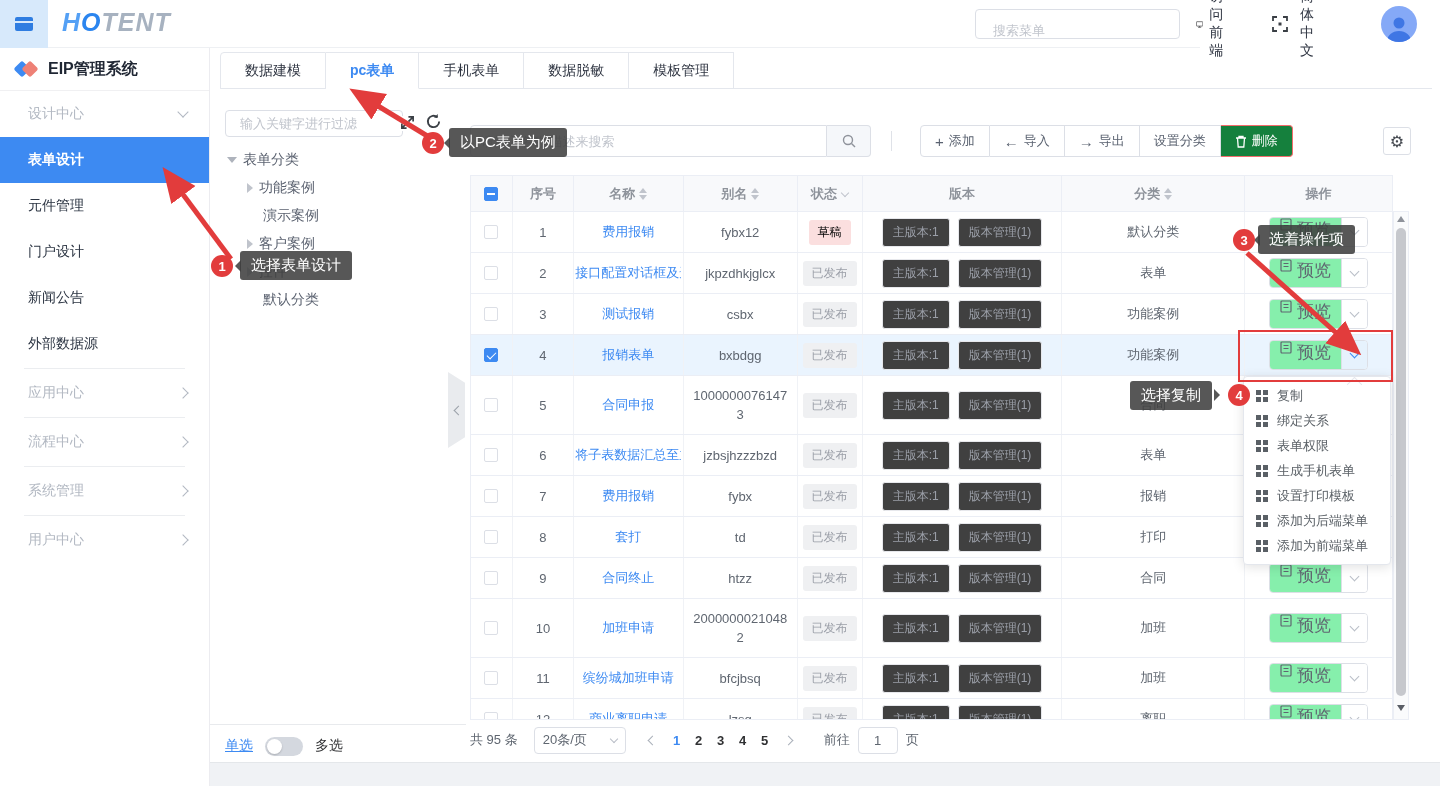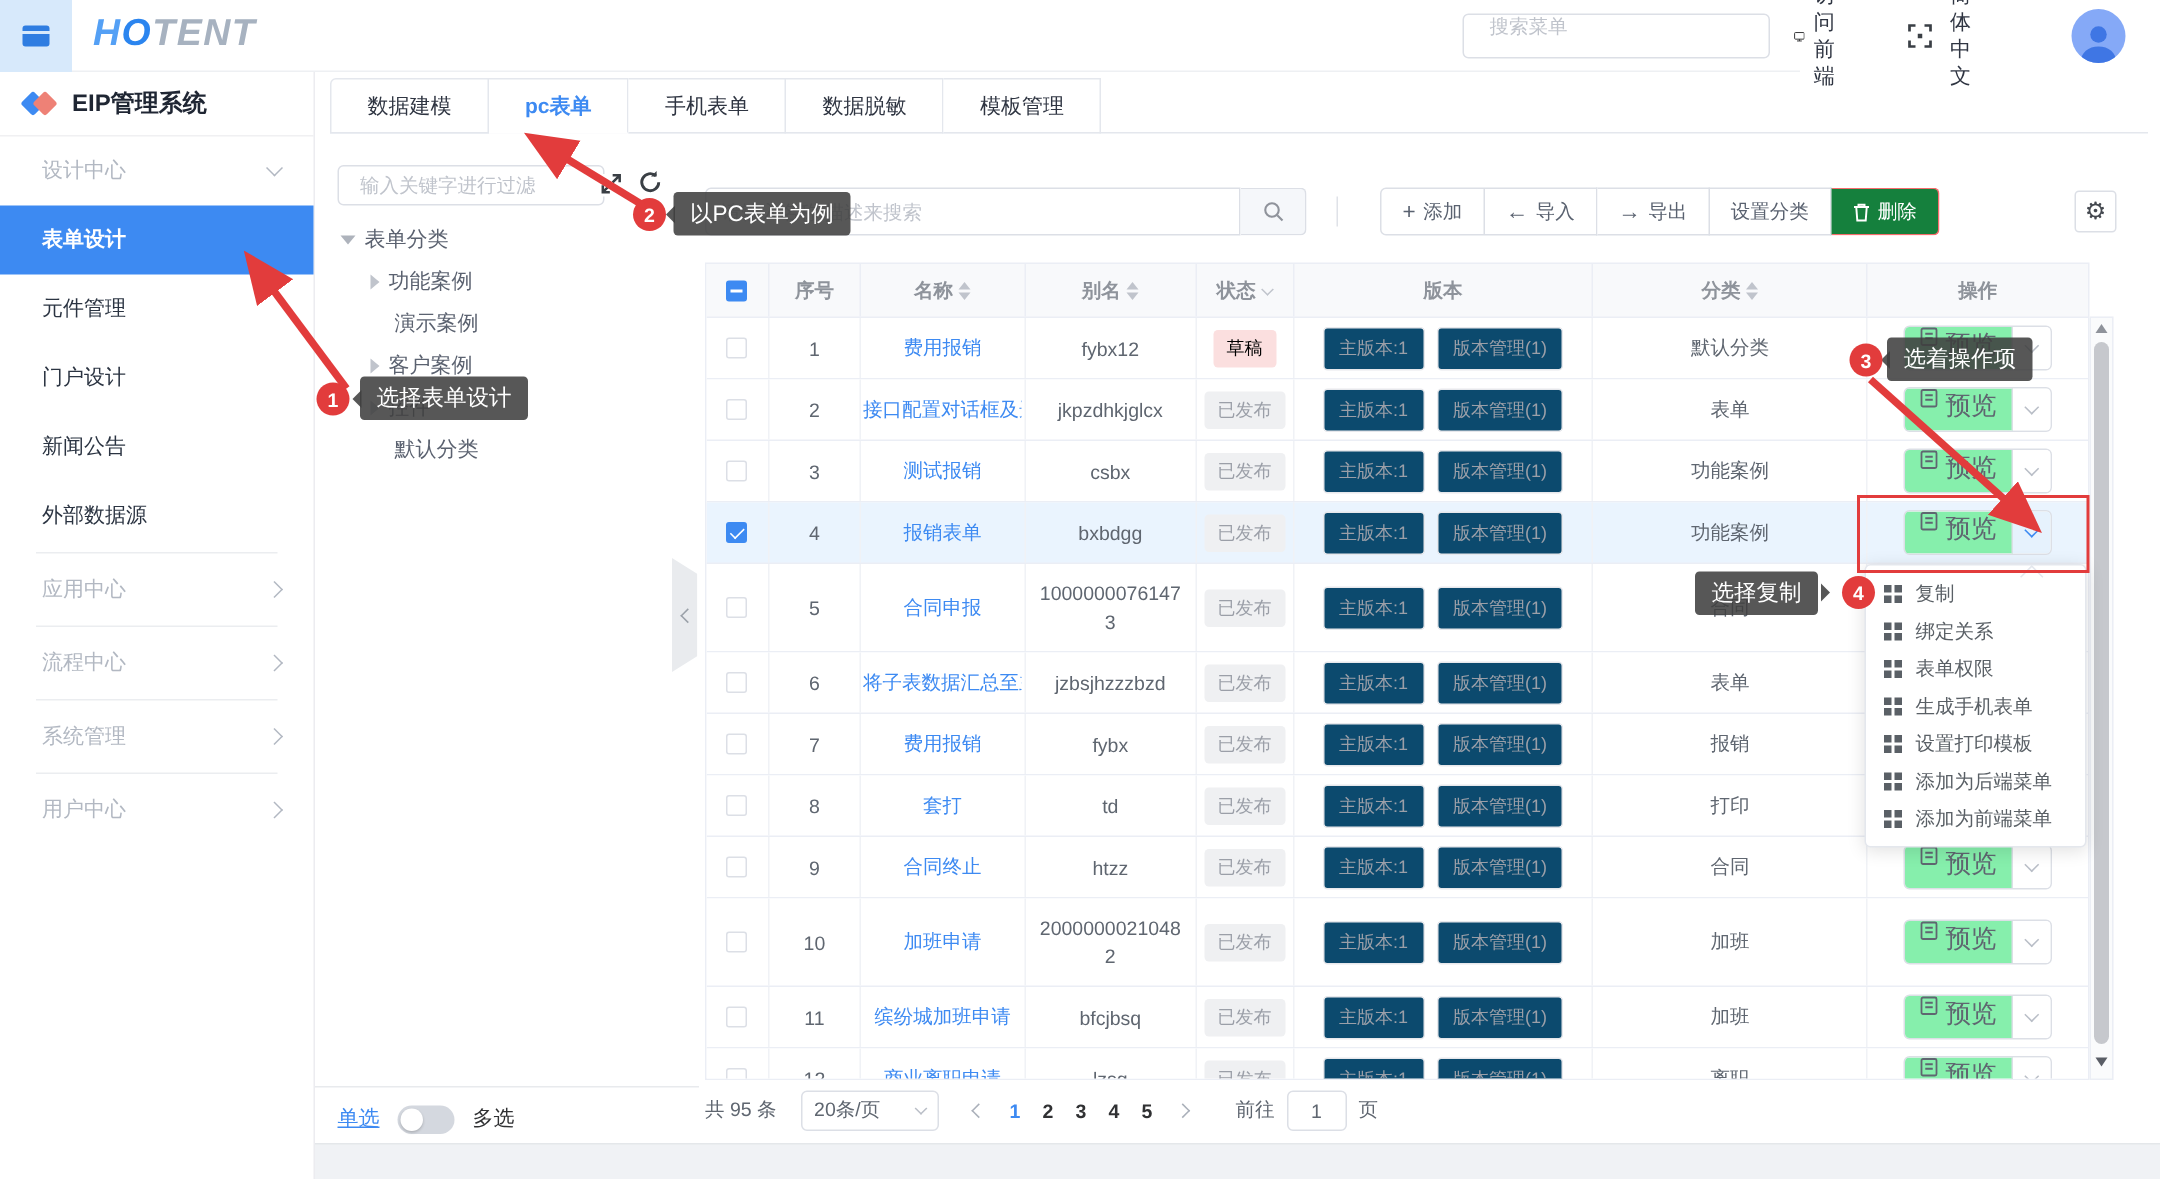--- a/index.html
+++ b/index.html
@@ -11,21 +11,21 @@
 .topbar{position:absolute;left:0;top:0;width:1200px;height:48px;background:#fff;
   border-bottom:1px solid #eef0f3;z-index:6}
 .burger-btn{position:absolute;left:0;top:0;width:48px;height:48px;background:#d7e9fb;
   display:flex;align-items:center;justify-content:center;cursor:pointer}
 .burger-ic{width:18px;height:14px;border-radius:2px;
   background:linear-gradient(#2f7de1 0 4px,#d7e9fb 4px 6px,#2f7de1 6px 100%)}
 .logo{position:absolute;left:62px;top:8px;font-style:italic;font-weight:800;
   font-size:25px;letter-spacing:1px}
 .lg-h{color:#54a0f5}.lg-o{color:#2b85ef}.lg-rest{color:#a7b2c0}
 .top-search{position:absolute;left:975px;top:9px;width:205px;height:30px;
-  border:1px solid #dcdfe6;border-radius:4px;display:flex;align-items:flex-start;
+  border:1px solid #dcdfe6;border-radius:4px;display:flex;align-items:flex-end;
   gap:7px;padding:0 10px;background:#fff}
 .top-search input{border:none;outline:none;flex:1;font-size:13px;color:#606266;
   font-family:inherit}
 .top-search input::placeholder{color:#c0c4cc}
 .top-act{position:absolute;top:0;height:48px;display:flex;align-items:center;gap:6px;
   font-size:14px;color:#2f3542;cursor:pointer}
 .avatar{position:absolute;left:1381px;top:6px;width:36px;height:36px;border-radius:50%;
   background:#85a9f7;display:flex;align-items:flex-end;justify-content:center;
   overflow:hidden;cursor:pointer}
 
@@ -120,21 +120,21 @@
 .cb.checked,.cb.ind{background:#3d8af2;border-color:#3d8af2}
 .cb.checked::after{content:"";position:absolute;left:4px;top:1px;width:4px;height:8px;
   border-right:1.6px solid #fff;border-bottom:1.6px solid #fff;transform:rotate(45deg)}
 .cb.ind::after{content:"";position:absolute;left:2px;top:5px;width:8px;height:2px;background:#fff}
 .link{color:#3d8af2;text-decoration:none;display:block;max-width:106px;white-space:nowrap;
   overflow:hidden;text-align:center;cursor:pointer}
 .alias-wrap{max-width:98px;word-break:break-all;line-height:19px;text-align:center}
 .badge{padding:4px 9px;border-radius:3px;font-size:12px;white-space:nowrap}
 .badge.draft{background:#fbdfdf;color:#000000}
 .badge.pub{background:#eff0f2;color:#9b9fa8}
-.vbtn{padding:5px 10px;background:#0c4a6e;border:1px solid #e7e8ec;border-radius:3px;
+.vbtn{padding:5px 10px;background:#404040;border:1px solid #e7e8ec;border-radius:3px;
   color:#9b9fa8;font-size:12px;margin:0 4px;cursor:pointer;white-space:nowrap}
 .pbtn-group{display:flex;height:30px;border:1px solid #dcdfe6;border-radius:4px;overflow:hidden;background:#fff}
 .pbtn{display:flex;align-items:flex-start;gap:5px;padding:0 10px;font-size:17px;color:#5f6670;
   border-right:1px solid #dcdfe6;cursor:pointer;background:#86efac}
 .pbtn-caret{width:25px;display:flex;align-items:center;justify-content:center;cursor:pointer;background:#fff}
 .pbtn-caret.open{background:#e6f2fd}
 .chev{width:7px;height:7px;border-right:1.5px solid #b9bec7;border-bottom:1.5px solid #b9bec7;
   transform:rotate(45deg);margin-top:-3px;display:inline-block}
 .pbtn-caret.open .chev{border-color:#3d8af2}
 .sort{display:inline-flex;flex-direction:column;margin-left:4px;gap:2px}

